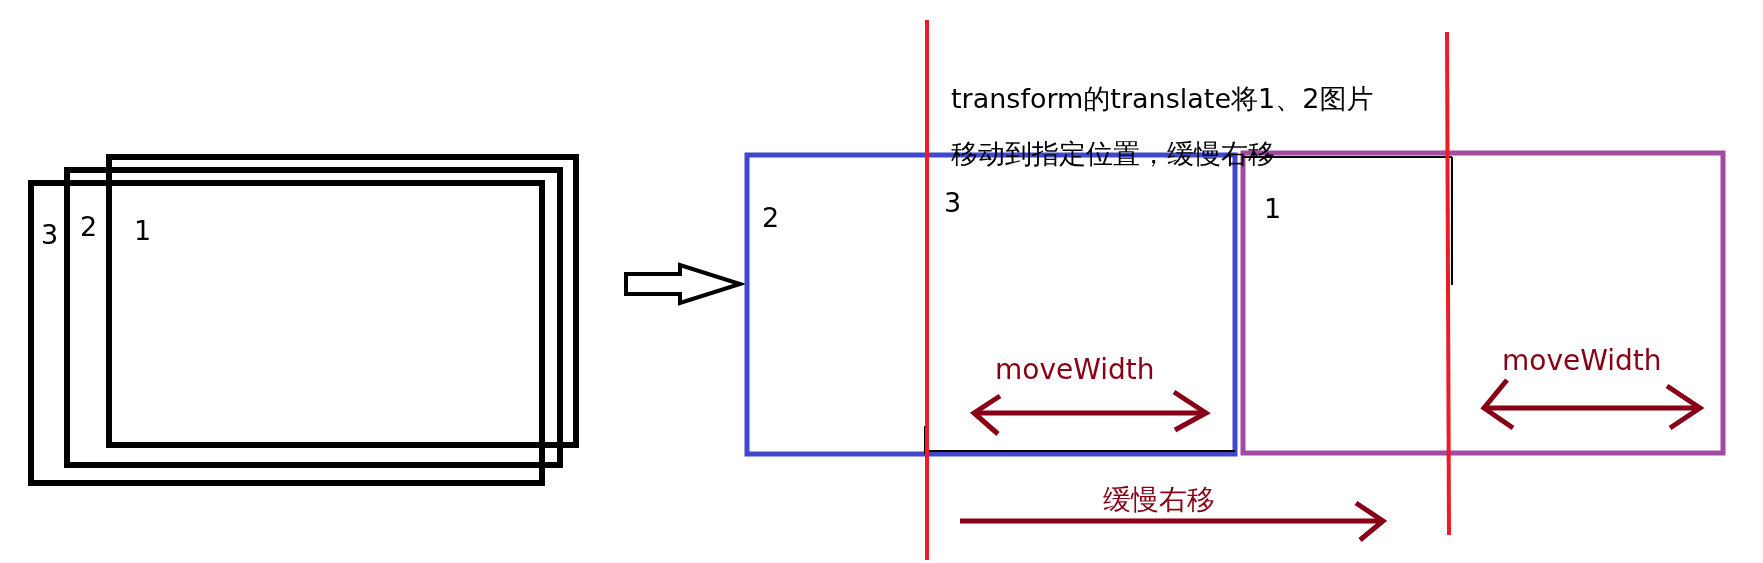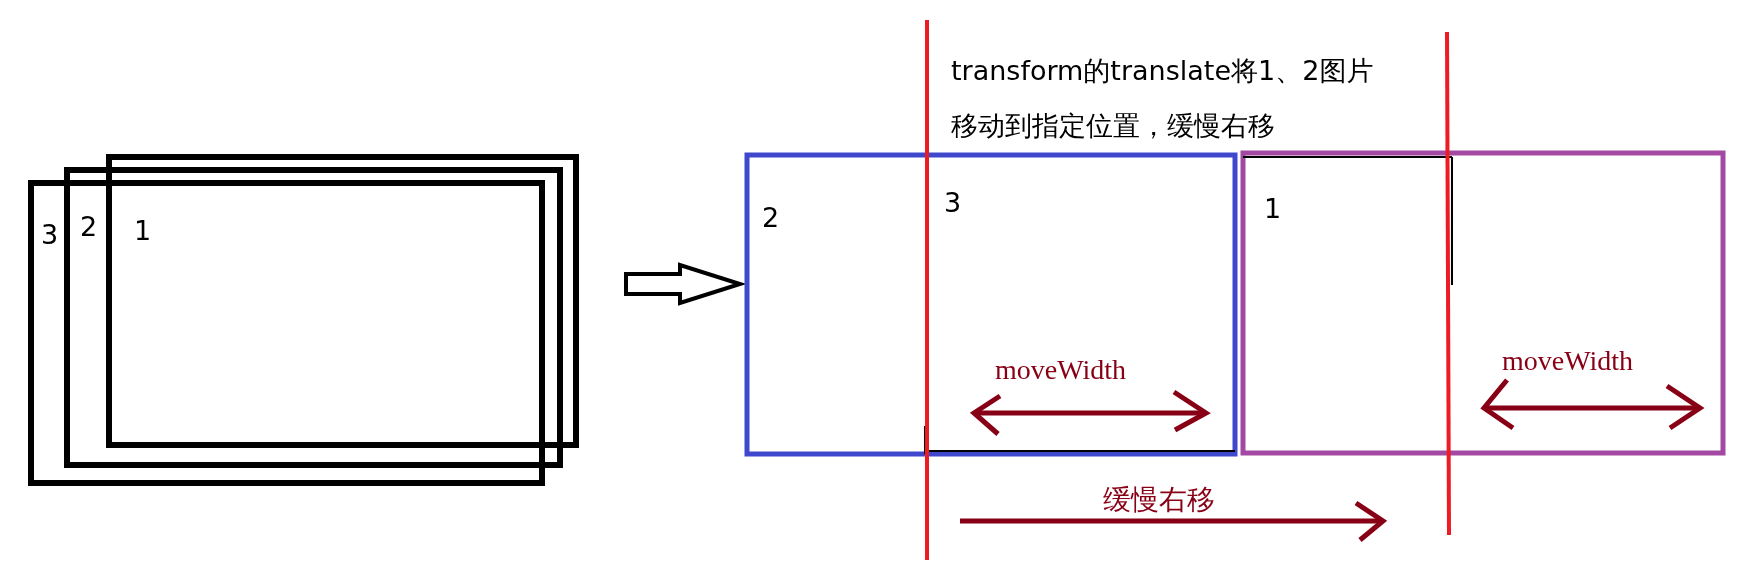--- a/index.html
+++ b/index.html
@@ -11,23 +11,23 @@
       overflow: hidden;
       font-family: "DejaVu Sans", "Liberation Sans", sans-serif;
     }
     #stage svg { position: absolute; left: 0; top: 0; }
     .lbl {
       position: absolute;
       white-space: nowrap;
       line-height: 1;
     }
     .num { font-size: 27px; color: #000000; }
-    .caption { font-size: 27px; color: #000000; }
+    .caption { font-size: 27px; color: #000000; margin-top: 28px; }
     .dark { color: #880015; }
-    .mw { font-size: 28px; font-family: Liberation Serif, serif; }
+    .mw { font-size: 28px; }
     .va { font-size: 28px; }
   </style>
 </head>
 <body>
 
 <div id="stage">
   <svg width="1763" height="563" viewBox="0 0 1763 563">
 
     <g fill="none" stroke="#000000" stroke-width="6">
       <rect x="31" y="183" width="511" height="300"></rect>

